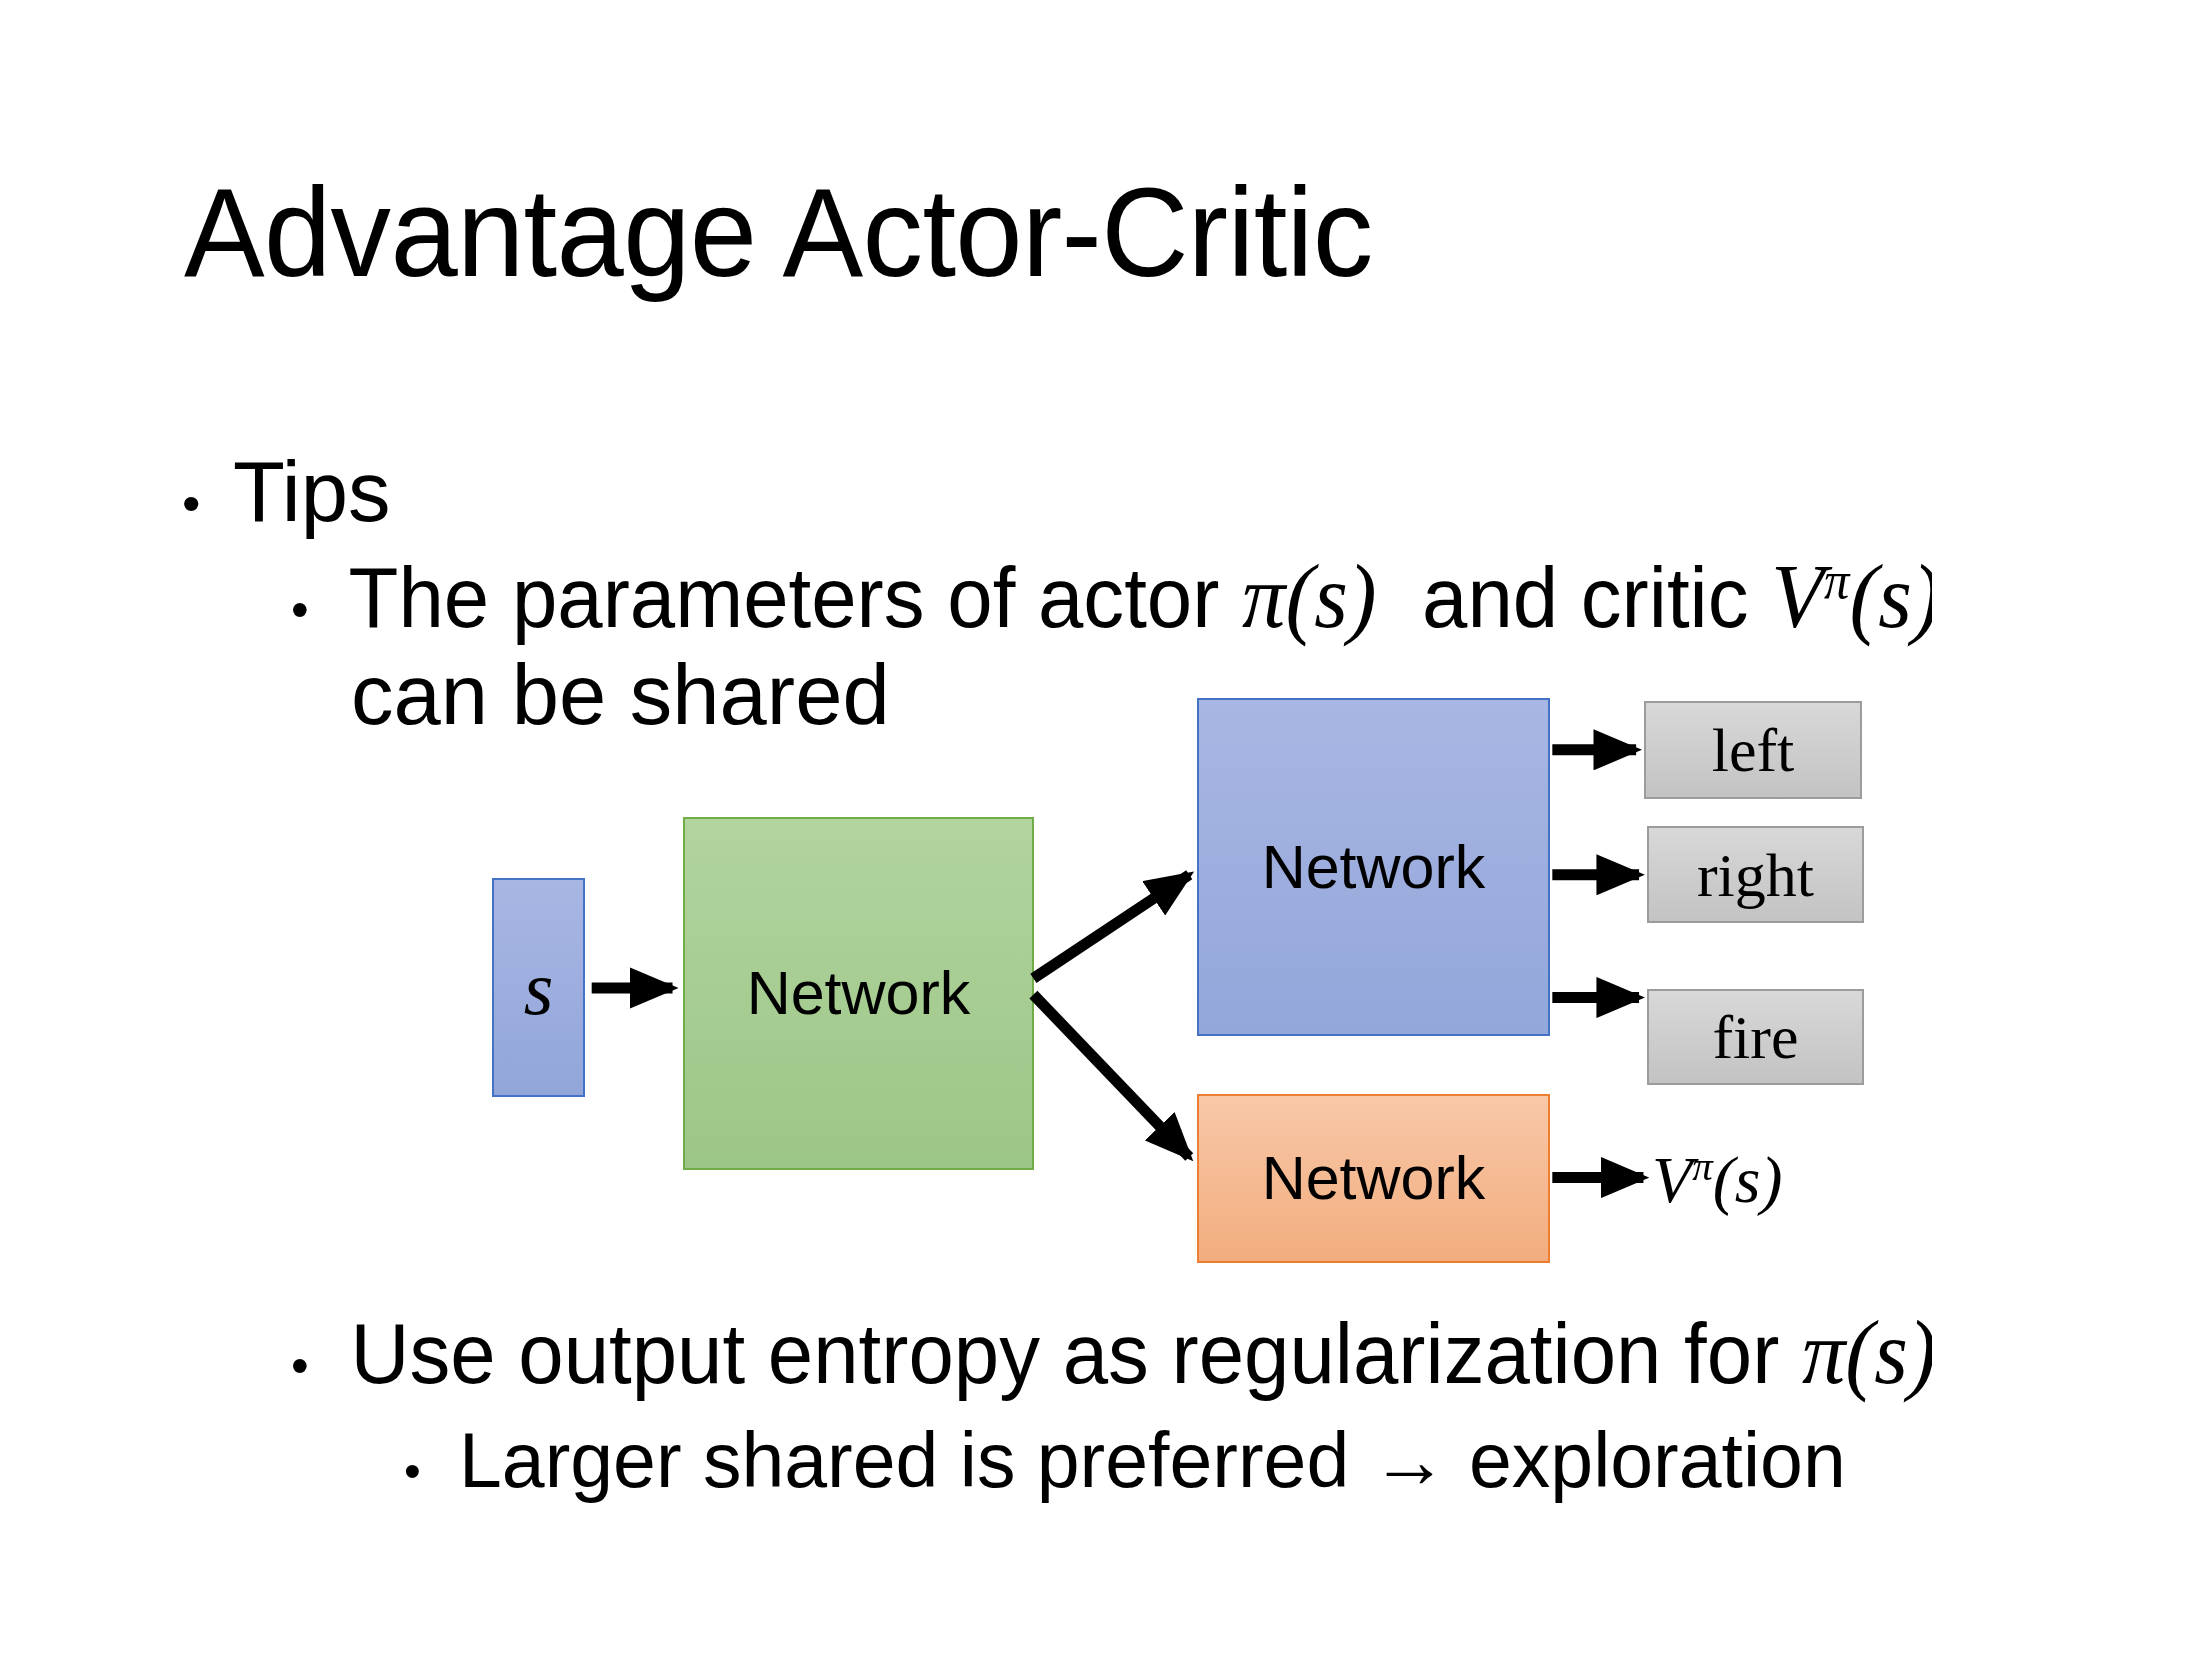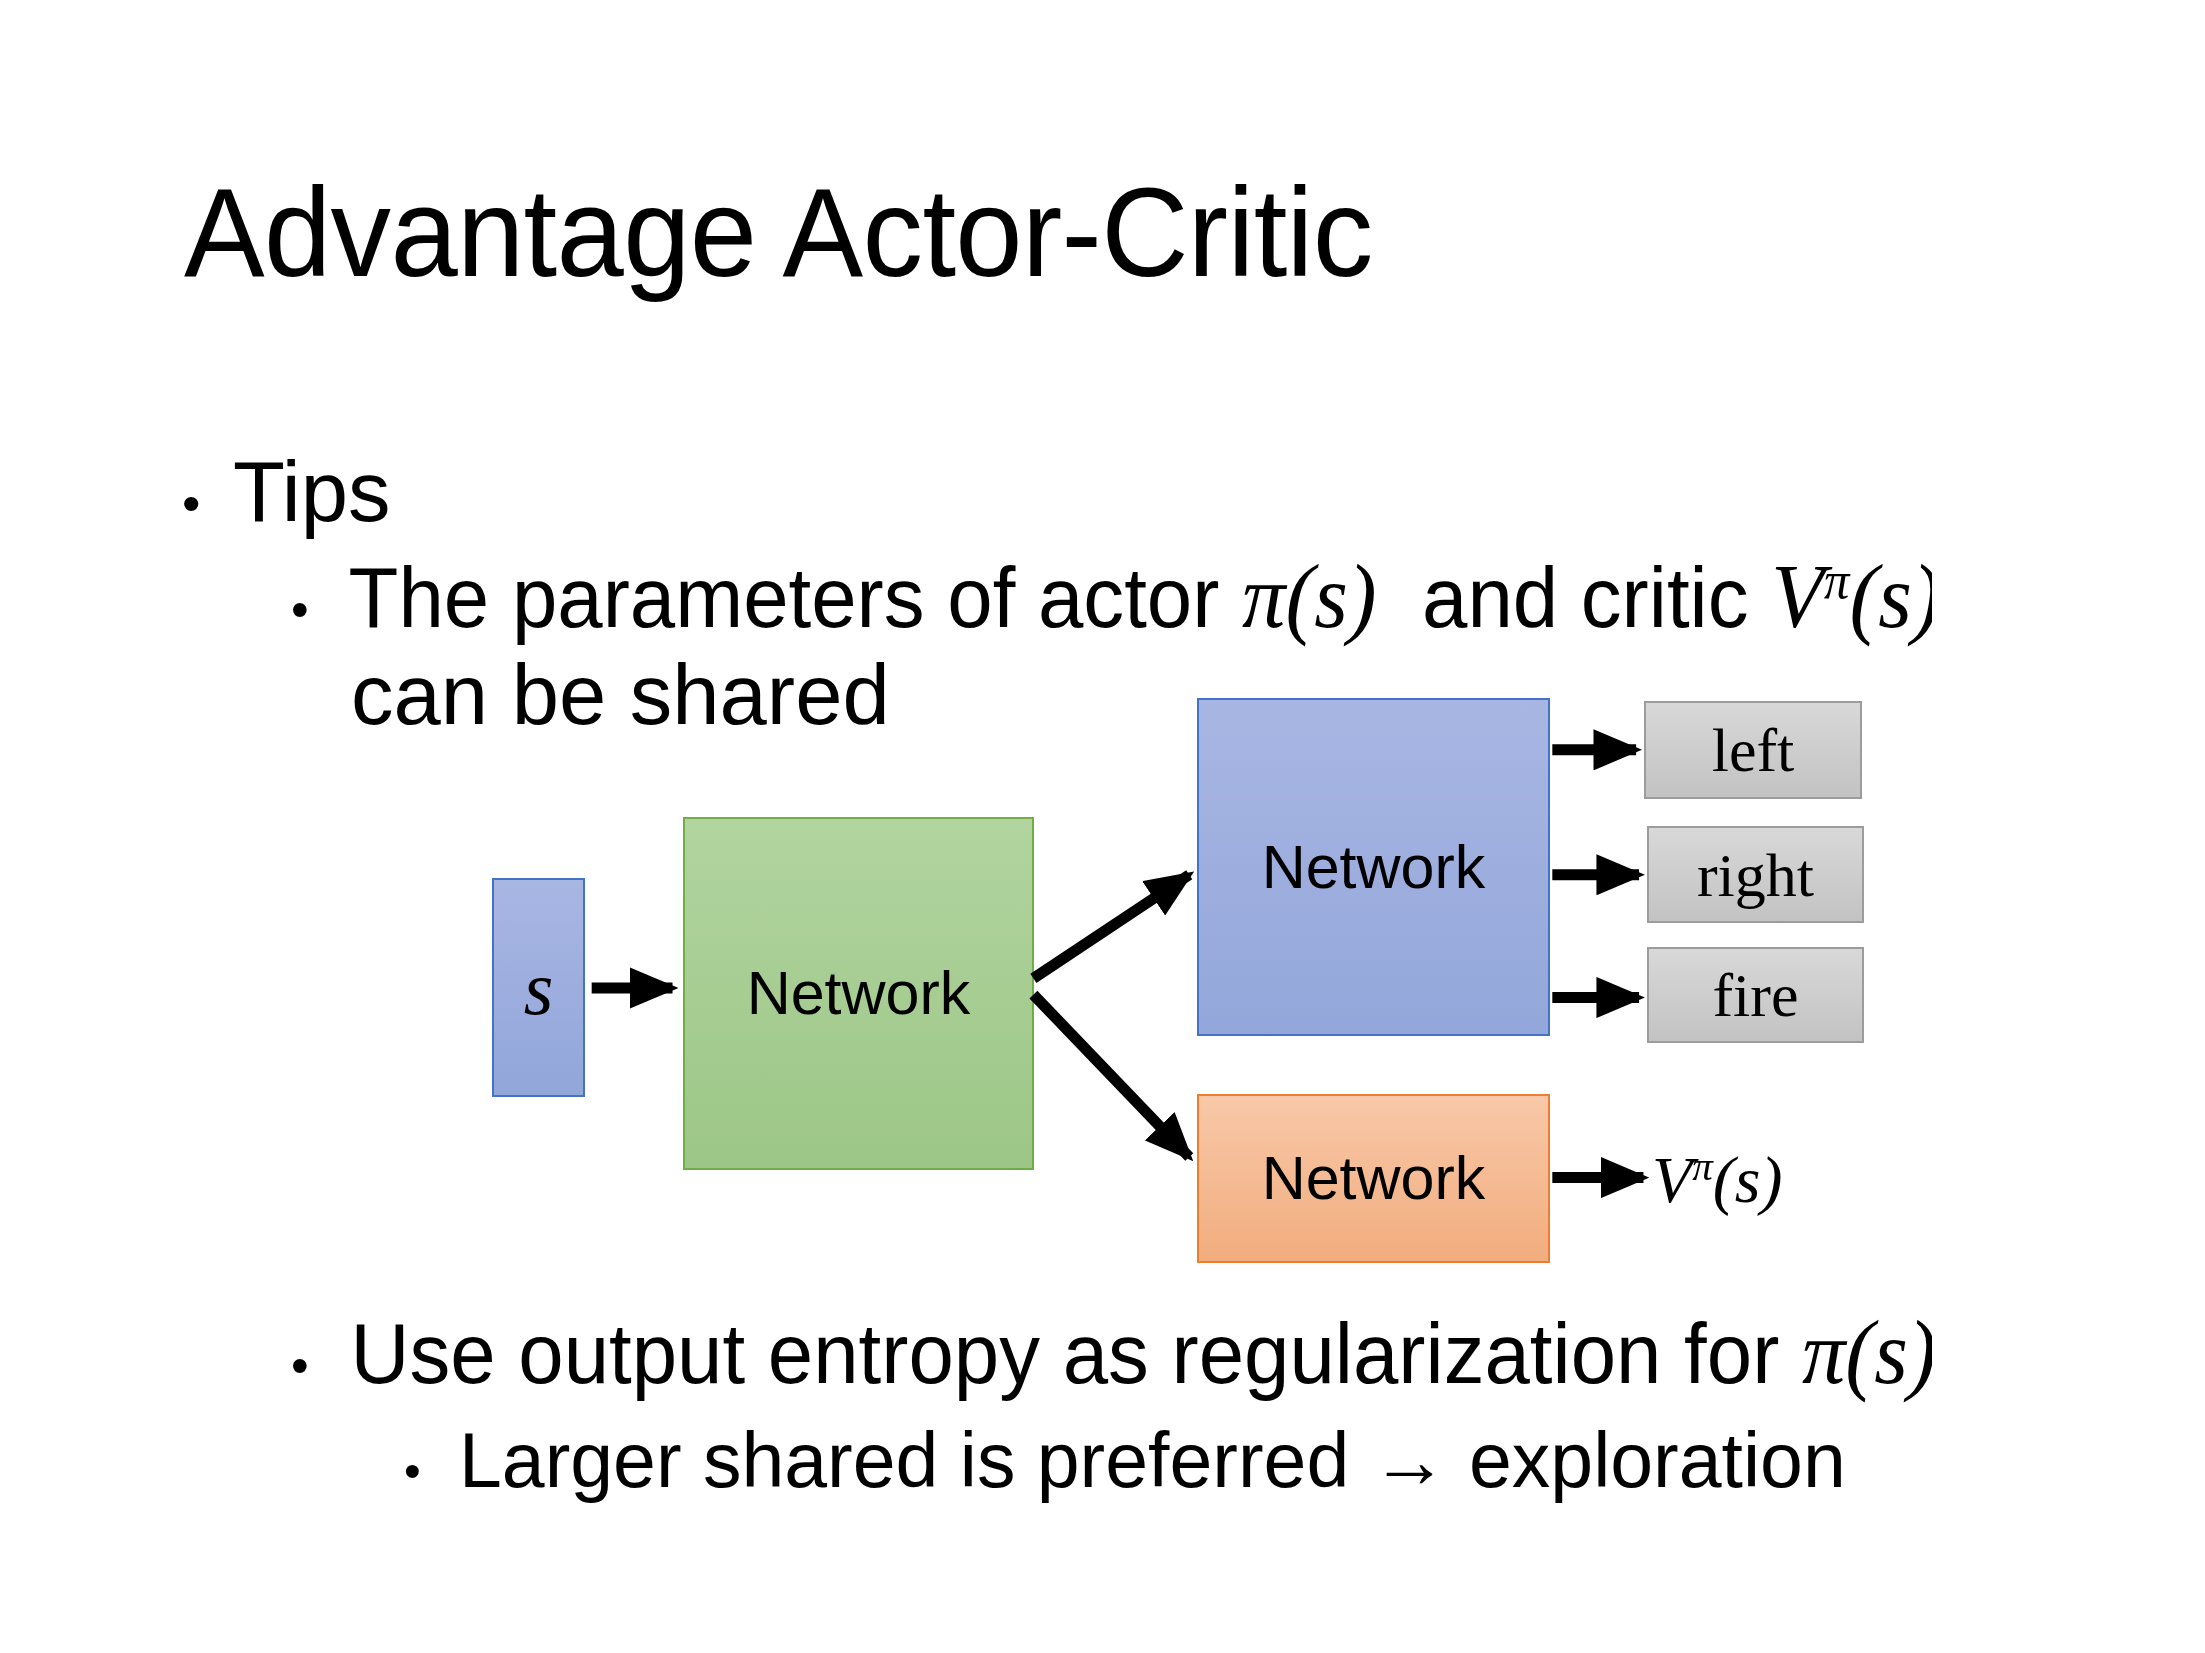--- a/index.html
+++ b/index.html
@@ -67,21 +67,21 @@
     border:2.9px solid var(--orange-border);
   }
   .action-box{
     background:linear-gradient(180deg,var(--action-fill-top),var(--action-fill-bottom));
     border:2.9px solid var(--gray-border);
     font-family:"Liberation Serif", serif;
     font-size:62px;
   }
   #action-left {left:1644px; top:701px;  width:218px; height:98px;}
   #action-right{left:1647px; top:826px; width:217px; height:97px;}
-  #action-fire {left:1647px; top:947px; width:217px; height:96px;}
+  #action-fire {left:1647px; top:989px; width:217px; height:96px;}
   #critic-output{
     left:1652px; top:1117px; height:125px;
     display:flex;align-items:center;
     font-size:66px;
   }
   #critic-output .seg-m{font-size:1em;}
   #critic-output .seg-sup{font-size:0.62em;vertical-align:0.55em;}
   
   #arrow-layer{position:absolute;left:0;top:0;width:2205px;height:1654px;pointer-events:none;}
   .arrow-line{stroke:var(--arrow);stroke-width:15;}

